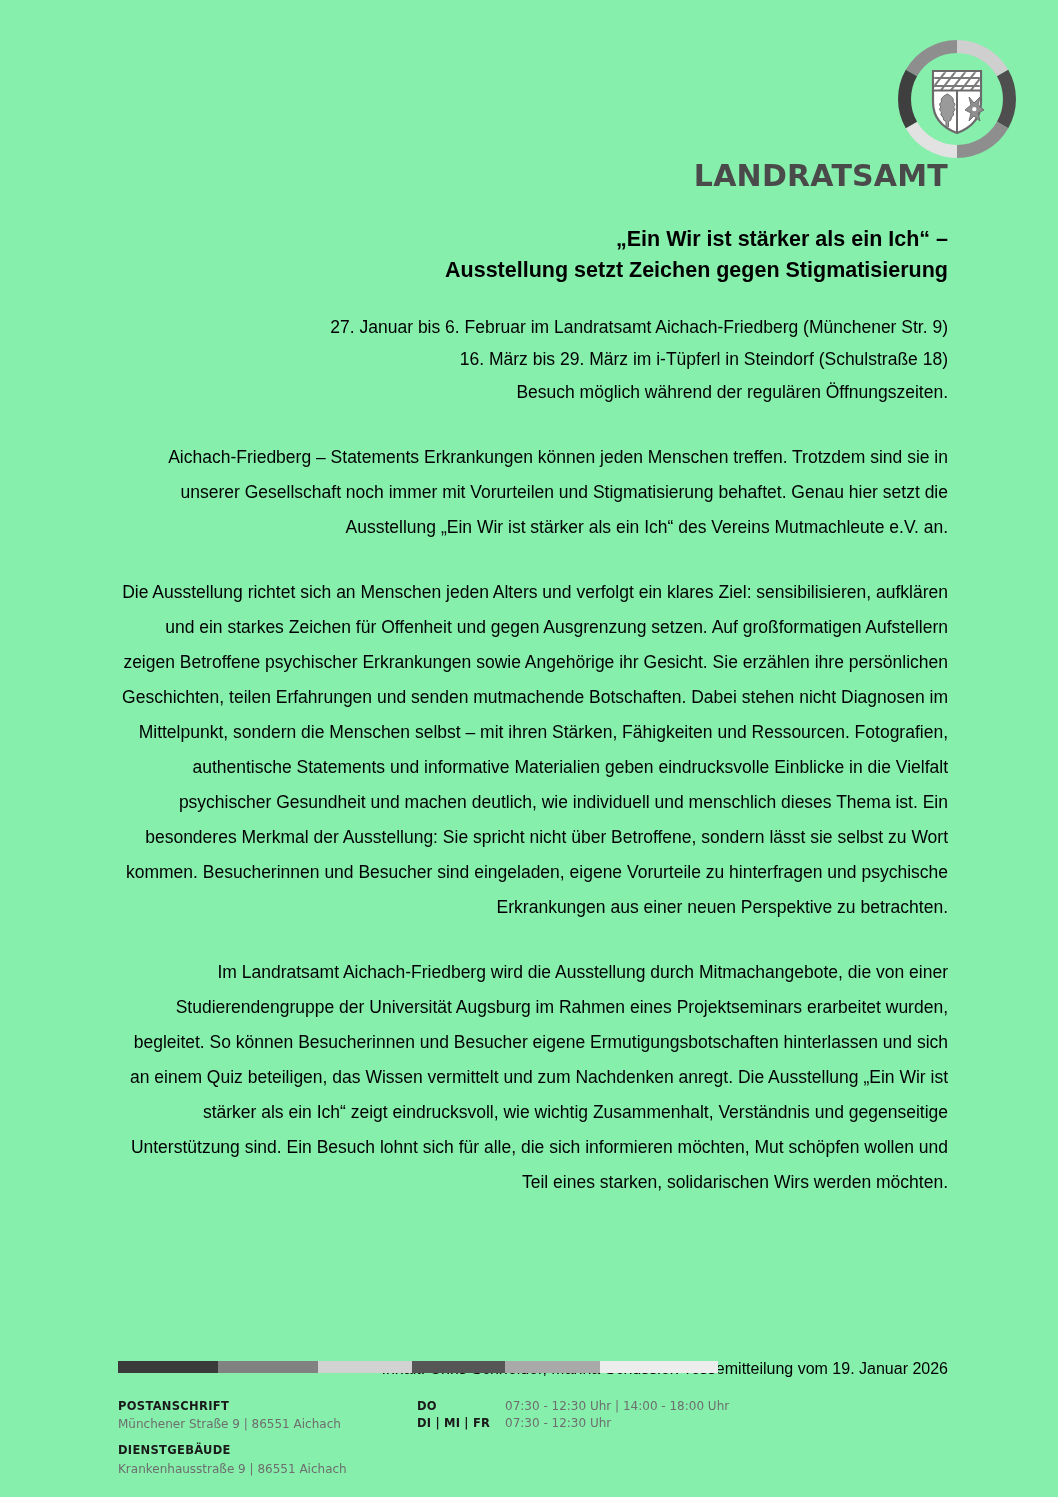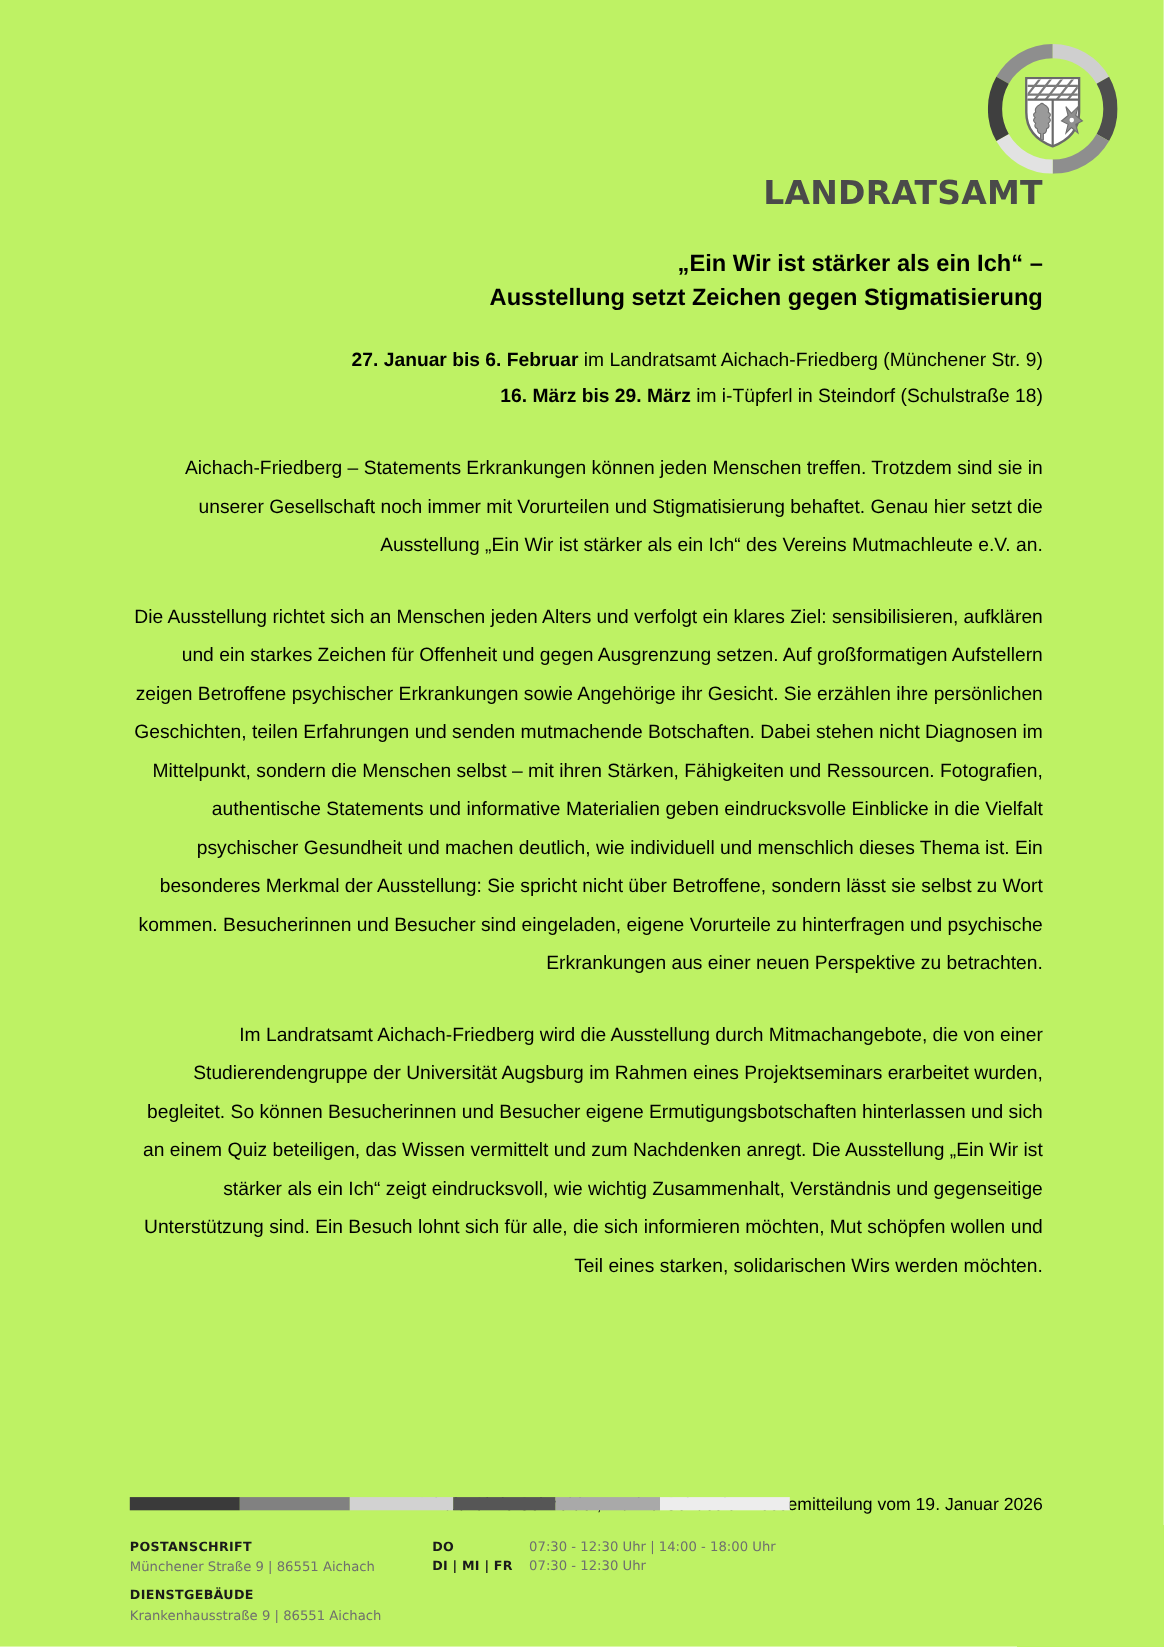--- a/index.html
+++ b/index.html
@@ -8,21 +8,21 @@
     background: #ffffff;
   }
   body {
     font-family: "Liberation Sans", sans-serif;
     color: #000000;
   }
   .page {
     position: relative;
     width: 1058px;
     height: 1497px;
-    background: #bef264;
+    background: #86efac;
     overflow: hidden;
   }
 
   
   .logo-block {
     position: absolute;
     top: 40px;
     right: 42px;
     display: flex;
     flex-direction: column;
@@ -72,21 +72,21 @@
     color: #000;
   }
   .headline span { display: block; white-space: nowrap; }
 
   .subinfo {
     margin-top: 26px;
     font-size: 17.5px;
     line-height: 1.85;
   }
   .subinfo p { margin: 0; }
-  .subinfo b { font-weight: bold; margin-left: 23px; }
+  .subinfo b { font-weight: normal; margin-left: 23px; }
 
   .body-copy {
     margin-top: 32px;
     font-size: 17.5px;
     line-height: 2.0;
   }
   .body-copy p {
     margin: 0 0 30px 0;
   }
   .body-copy p:last-child { margin-bottom: 4px; }
@@ -112,20 +112,21 @@
   }
   .footer-bar .seg { height: 100%; }
 
   .footer {
     position: absolute;
     left: 118px;
     top: 1398px;
     width: 830px;
     display: flex;
     font-family: "DejaVu Sans", sans-serif;
+    gap: 24px;
   }
   .footer-left { width: 275px; }
   .footer-right { flex: 1; }
 
   .f-head {
     font-weight: bold;
     font-size: 11.5px;
     letter-spacing: 0.3px;
     color: #1a1a1a;
     line-height: 1.5;
@@ -229,20 +230,21 @@
       <span>Ausstellung setzt Zeichen gegen Stigmatisierung</span>
     </h1>
 
     <div class="subinfo">
       <p>
         <b>27. Januar bis 6. Februar</b><span> im Landratsamt Aichach-Friedberg (Münchener Str. 9)</span>
       </p>
       <p>
         <b>16. März bis 29. März</b><span> im i-Tüpferl in Steindorf (Schulstraße 18)</span>
       </p>
+      <p>Besuch möglich während der regulären Öffnungszeiten.</p>
     </div>
 
     <div class="body-copy">
       <p>Aichach-Friedberg – Statements Erkrankungen können jeden Menschen treffen. Trotzdem sind sie in unserer Gesellschaft noch immer mit Vorurteilen und Stigmatisierung behaftet. Genau hier setzt die Ausstellung „Ein Wir ist stärker als ein Ich“ des Vereins Mutmachleute e.V. an.</p>
       <p>Die Ausstellung richtet sich an Menschen jeden Alters und verfolgt ein klares Ziel: sensibilisieren, aufklären und ein starkes Zeichen für Offenheit und gegen Ausgrenzung setzen. Auf großformatigen Aufstellern zeigen Betroffene psychischer Erkrankungen sowie Angehörige ihr Gesicht. Sie erzählen ihre persönlichen Geschichten, teilen Erfahrungen und senden mutmachende Botschaften. Dabei stehen nicht Diagnosen im Mittelpunkt, sondern die Menschen selbst – mit ihren Stärken, Fähigkeiten und Ressourcen. Fotografien, authentische Statements und informative Materialien geben eindrucksvolle Einblicke in die Vielfalt psychischer Gesundheit und machen deutlich, wie individuell und menschlich dieses Thema ist. Ein besonderes Merkmal der Ausstellung: Sie spricht nicht über Betroffene, sondern lässt sie selbst zu Wort kommen. Besucherinnen und Besucher sind eingeladen, eigene Vorurteile zu hinterfragen und psychische Erkrankungen aus einer neuen Perspektive zu betrachten.</p>
       <p>Im Landratsamt Aichach-Friedberg wird die Ausstellung durch Mitmachangebote, die von einer Studierendengruppe der Universität Augsburg im Rahmen eines Projektseminars erarbeitet wurden, begleitet. So können Besucherinnen und Besucher eigene Ermutigungsbotschaften hinterlassen und sich an einem Quiz beteiligen, das Wissen vermittelt und zum Nachdenken anregt. Die Ausstellung „Ein Wir ist stärker als ein Ich“ zeigt eindrucksvoll, wie wichtig Zusammenhalt, Verständnis und gegenseitige Unterstützung sind. Ein Besuch lohnt sich für alle, die sich informieren möchten, Mut schöpfen wollen und Teil eines starken, solidarischen Wirs werden möchten.</p>
     </div>
   </div>
 
   <div class="credits">

